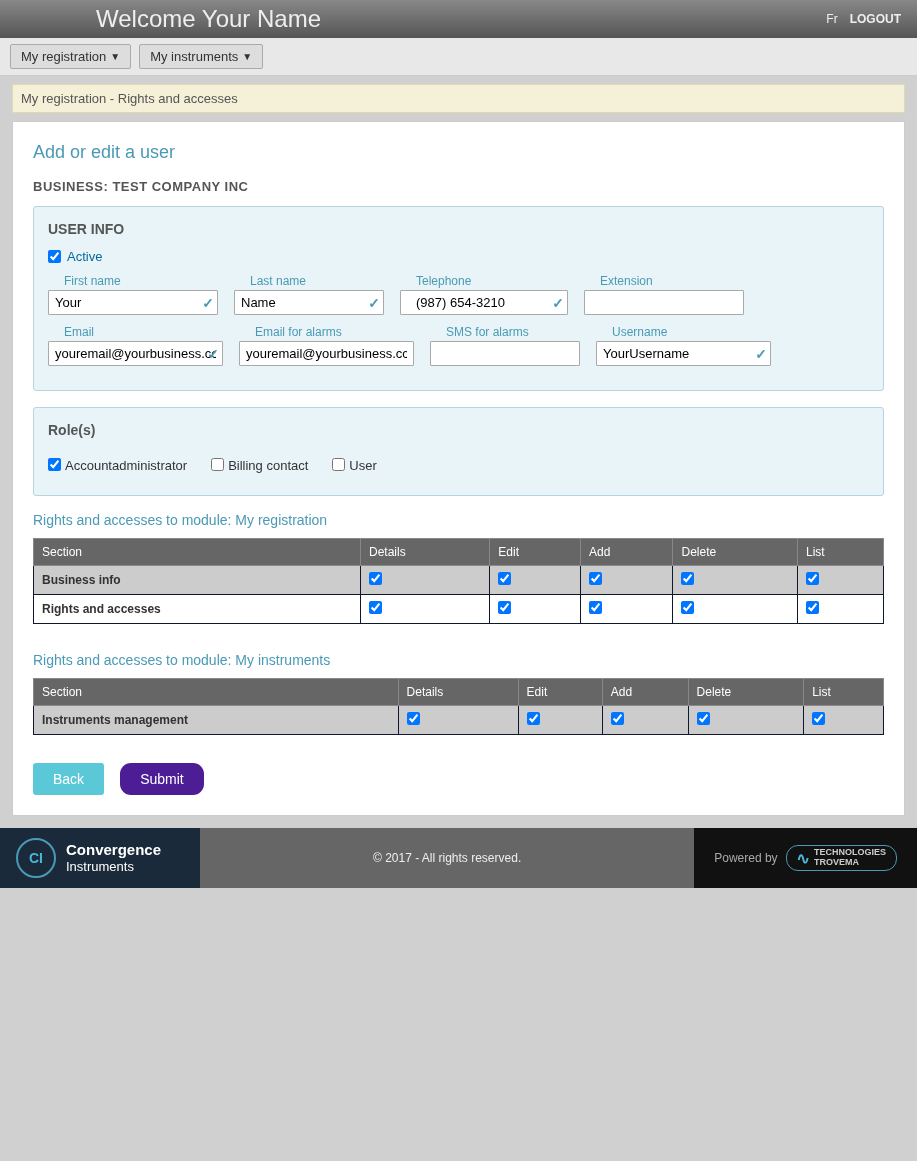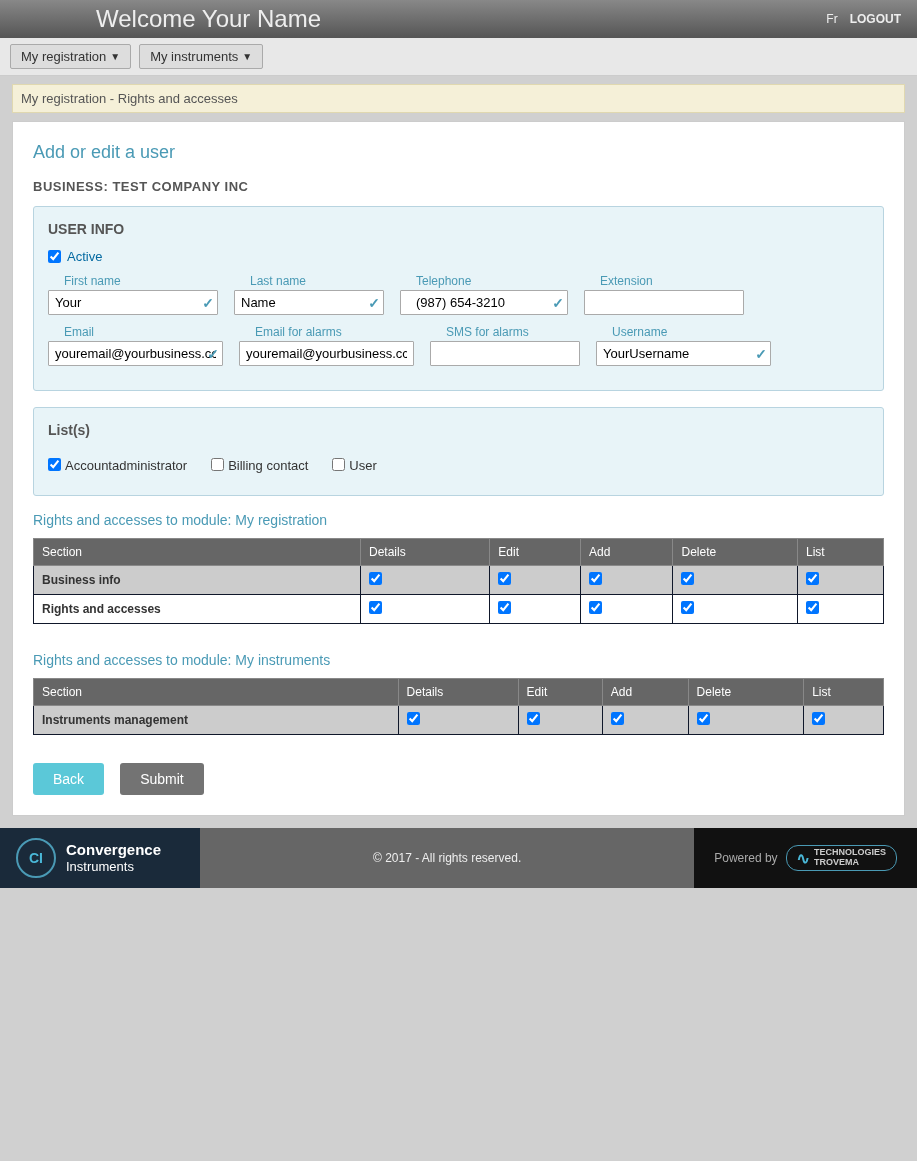--- a/index.html
+++ b/index.html
@@ -61,21 +61,21 @@
     .rights-table { width: 100%; border-collapse: collapse; border: 1px solid #aaa; }
     .rights-table th { background: #666; color: #fff; padding: 6px 8px; text-align: left; font-size: 12px; font-weight: normal; border: 1px solid #888; }
     .rights-table td { padding: 6px 8px; border: 1px solid #0f172a; font-size: 12px; }
     .rights-table tr.row-gray td { background: #ccc; }
     .rights-table td.section-cell { font-weight: bold; font-size: 12px; }
     .check-cell { text-align: left; }
 
     
     #button-row { display: flex; gap: 16px; margin-top: 20px; }
     .btn-back { background: #5bc8d8; color: #fff; border: none; padding: 8px 20px; font-size: 14px; cursor: pointer; border-radius: 3px; }
-    .btn-submit { background: #737373; color: #fff; border: none; padding: 8px 20px; font-size: 14px; cursor: pointer; border-radius: 3px; }
+    .btn-submit { background: #4c1d95; color: #fff; border: none; padding: 8px 20px; font-size: 14px; cursor: pointer; border-radius: 11px; }
 
     
     #footer { display: flex; align-items: center; height: 60px; }
     #footer-brand { background: #1a2a3a; display: flex; align-items: center; gap: 10px; padding: 0 16px; width: 200px; height: 100%; }
     #footer-brand-text { color: #fff; font-size: 13px; line-height: 1.3; }
     #footer-brand-text .brand-top { font-size: 15px; font-weight: bold; }
     #footer-copyright { flex: 1; background: #666; color: #eee; font-size: 12px; text-align: center; height: 100%; display: flex; align-items: center; justify-content: center; }
     #footer-powered { background: #111; color: #aaa; font-size: 12px; padding: 0 20px; height: 100%; display: flex; align-items: center; gap: 8px; min-width: 200px; justify-content: center; }
     .trovema-logo { border: 1px solid #4a9ab5; border-radius: 12px; padding: 2px 10px; color: #4ab8d8; font-size: 11px; font-weight: bold; display: flex; align-items: center; gap: 4px; }
     .trovema-arc { color: #4ab8d8; font-size: 16px; }
@@ -172,21 +172,21 @@
         <label class="form-label">Username</label>
         <div class="input-with-check">
           <input class="form-input input-username" type="text" value="YourUsername" style="">
           <span class="input-check">✓</span>
         </div>
       </div>
     </div>
   </div>
 
   <div class="card">
-    <div class="card-title">List(s)</div>
+    <div class="card-title">Role(s)</div>
     <div class="roles-row">
       <div class="role-item">
         <input type="checkbox" checked="" style="">
         <div class="role-label-wrap">
           <span>Account</span>
           <span>administrator</span>
         </div>
       </div>
       <div class="role-item">
         <input type="checkbox" style="">

